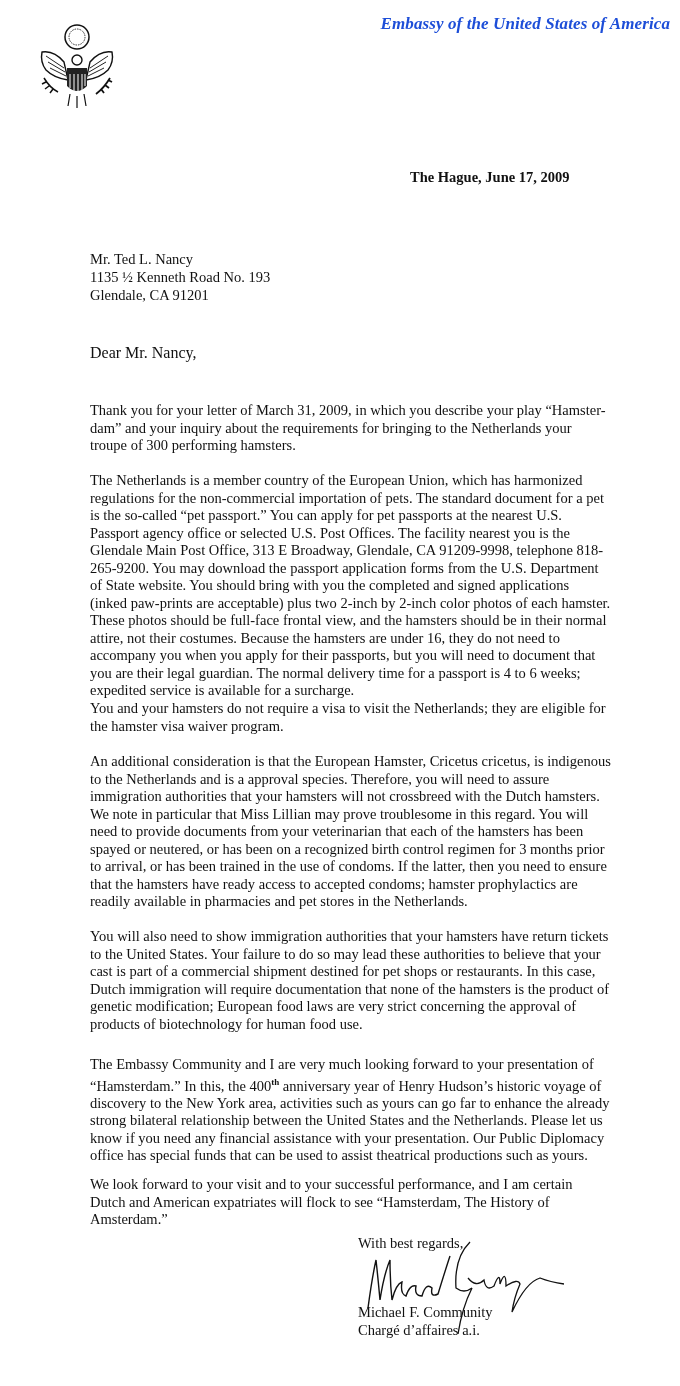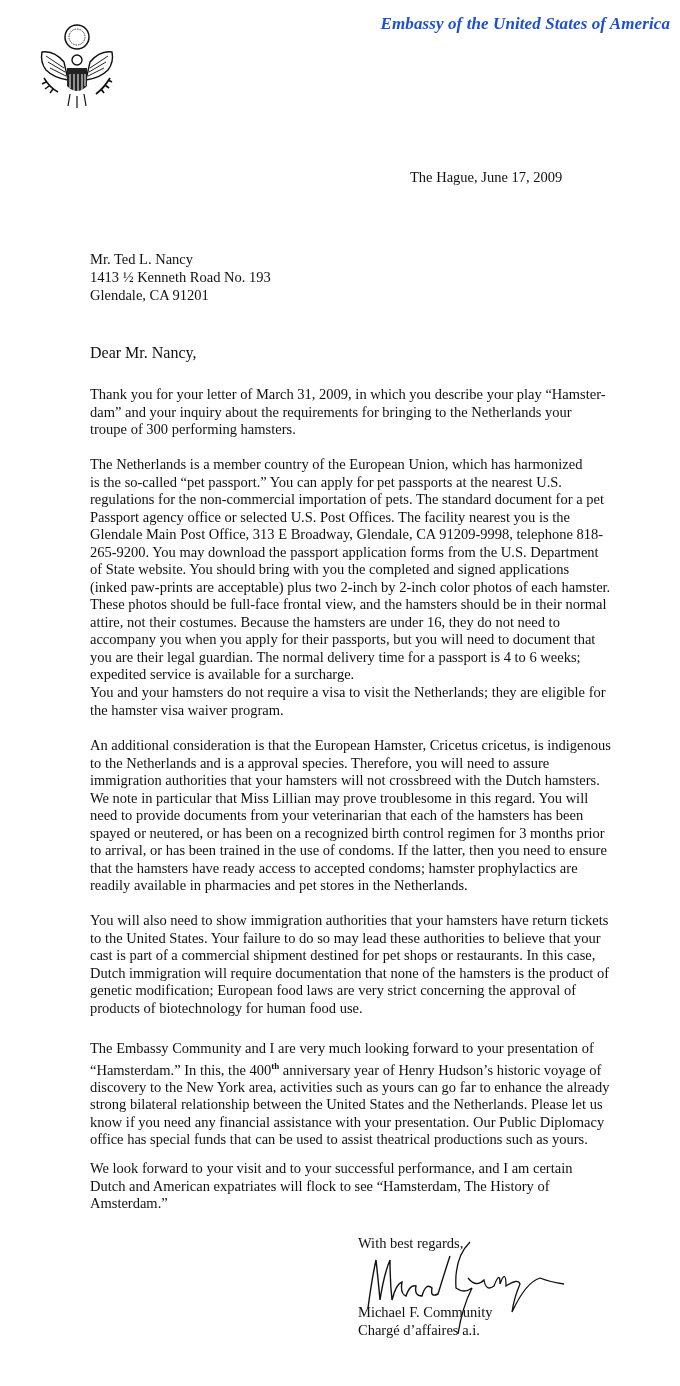--- a/index.html
+++ b/index.html
@@ -1,25 +1,25 @@
 <!DOCTYPE html>
 <html><head>
 <meta charset="utf-8">
 <style>
   html, body { margin: 0; padding: 0; background: #ffffff; }
   body { width: 680px; height: 1386px; position: relative; overflow: hidden;
          font-family: "Liberation Serif", serif; color: #111; }
   .seal { position: absolute; left: 34px; top: 22px; width: 86px; height: 100px; }
   .letterhead { position: absolute; right: 10px; top: 14px; font-style: italic; font-weight: bold;
                 font-size: 17px; letter-spacing: 0.1px; color: #1d4ed8; }
-  .date { position: absolute; left: 410px; top: 169px; font-size: 14.5px; }
+  .date { position: absolute; left: 410px; top: 169px; font-size: 14.5px; font-weight: bold; }
   .address { position: absolute; left: 90px; top: 250px; font-size: 14.5px; line-height: 18px; }
   .address div { white-space: nowrap; }
   .salutation { position: absolute; left: 90px; top: 344px; font-size: 16px; }
-  .para { position: absolute; left: 90px; font-size: 14.5px; line-height: 17.5px; }
+  .para { position: absolute; left: 90px; font-size: 14.5px; line-height: 17.5px; margin-top: 16px; }
   .para div { white-space: nowrap; }
   .closing { position: absolute; left: 358px; top: 1235px; font-size: 14.5px; }
   .signer { position: absolute; left: 358px; top: 1303px; font-size: 14.5px; line-height: 18px; }
   .signature { position: absolute; left: 350px; top: 1238px; width: 220px; height: 100px; }
   sup { font-size: 9px; font-weight: bold; }
 </style>
 </head>
 <body>
 
 <svg class="seal" viewBox="0 0 86 100">
@@ -36,36 +36,36 @@
   <path d="M76 56 Q70 66 62 72 M74 58 L78 60 M71 63 L75 66 M67 67 L70 71" stroke="#111" stroke-width="1.8" fill="none"></path>
   <path d="M36 72 L34 84 M43 74 L43 86 M50 72 L52 84" stroke="#111" stroke-width="1.2"></path>
 </svg>
 
 <div class="letterhead">Embassy of the United States of America</div>
 
 <div class="date">The Hague, June 17, 2009</div>
 
 <div class="address">
   <div>Mr. Ted L. Nancy</div>
-  <div>1413 ½ Kenneth Road No. 193</div>
+  <div>1135 ½ Kenneth Road No. 193</div>
   <div>Glendale, CA 91201</div>
 </div>
 
 <div class="salutation">Dear Mr. Nancy,</div>
 
 <div class="para" style="top:386px">
   <div>Thank you for your letter of March 31, 2009, in which you describe your play “Hamster-</div>
   <div>dam” and your inquiry about the requirements for bringing to the Netherlands your</div>
   <div>troupe of 300 performing hamsters.</div>
 </div>
 
 <div class="para" style="top:456px">
   <div>The Netherlands is a member country of the European Union, which has harmonized</div>
+  <div>regulations for the non-commercial importation of pets.  The standard document for a pet</div>
   <div>is the so-called “pet passport.”  You can apply for pet passports at the nearest U.S.</div>
-  <div>regulations for the non-commercial importation of pets.  The standard document for a pet</div>
   <div>Passport agency office or selected U.S. Post Offices.  The facility nearest you is the</div>
   <div>Glendale Main Post Office, 313 E Broadway, Glendale, CA 91209-9998, telephone 818-</div>
   <div>265-9200.  You may download the passport application forms from the U.S. Department</div>
   <div>of State website.  You should bring with you the completed and signed applications</div>
   <div>(inked paw-prints are acceptable) plus two 2-inch by 2-inch color photos of each hamster.</div>
   <div>These photos should be full-face frontal view, and the hamsters should be in their normal</div>
   <div>attire, not their costumes.  Because the hamsters are under 16, they do not need to</div>
   <div>accompany you when you apply for their passports, but you will need to document that</div>
   <div>you are their legal guardian.  The normal delivery time for a passport is 4 to 6 weeks;</div>
   <div>expedited service is available for a surcharge.</div>

